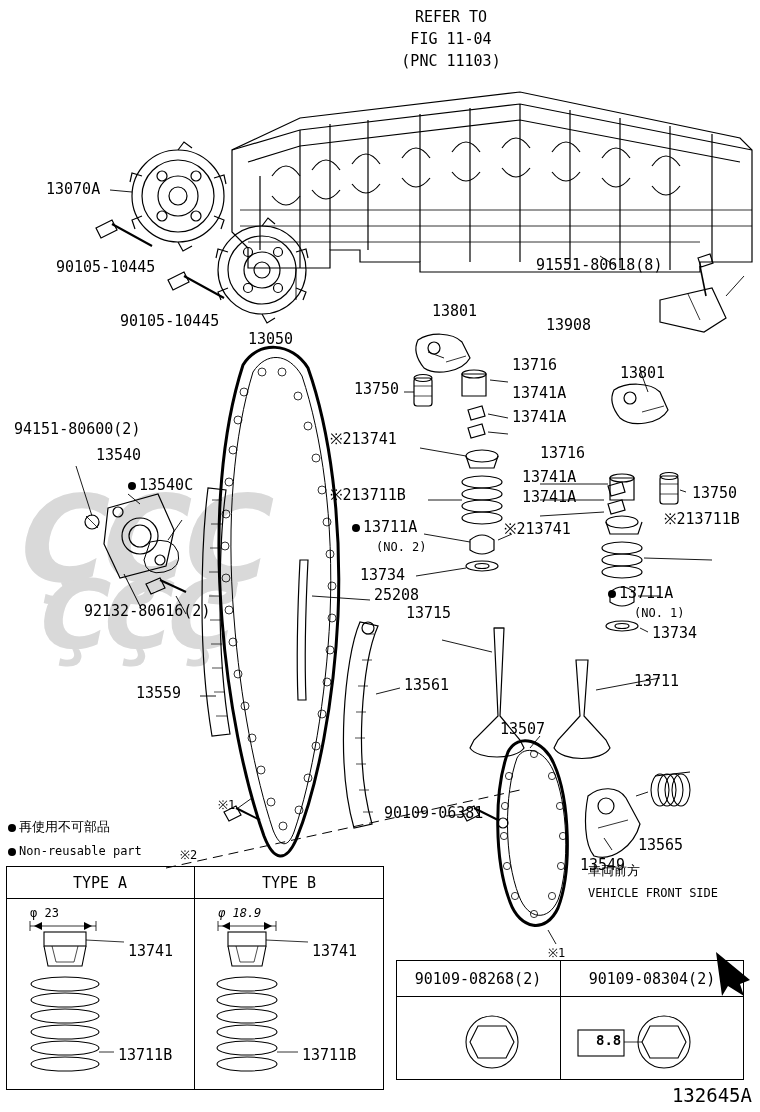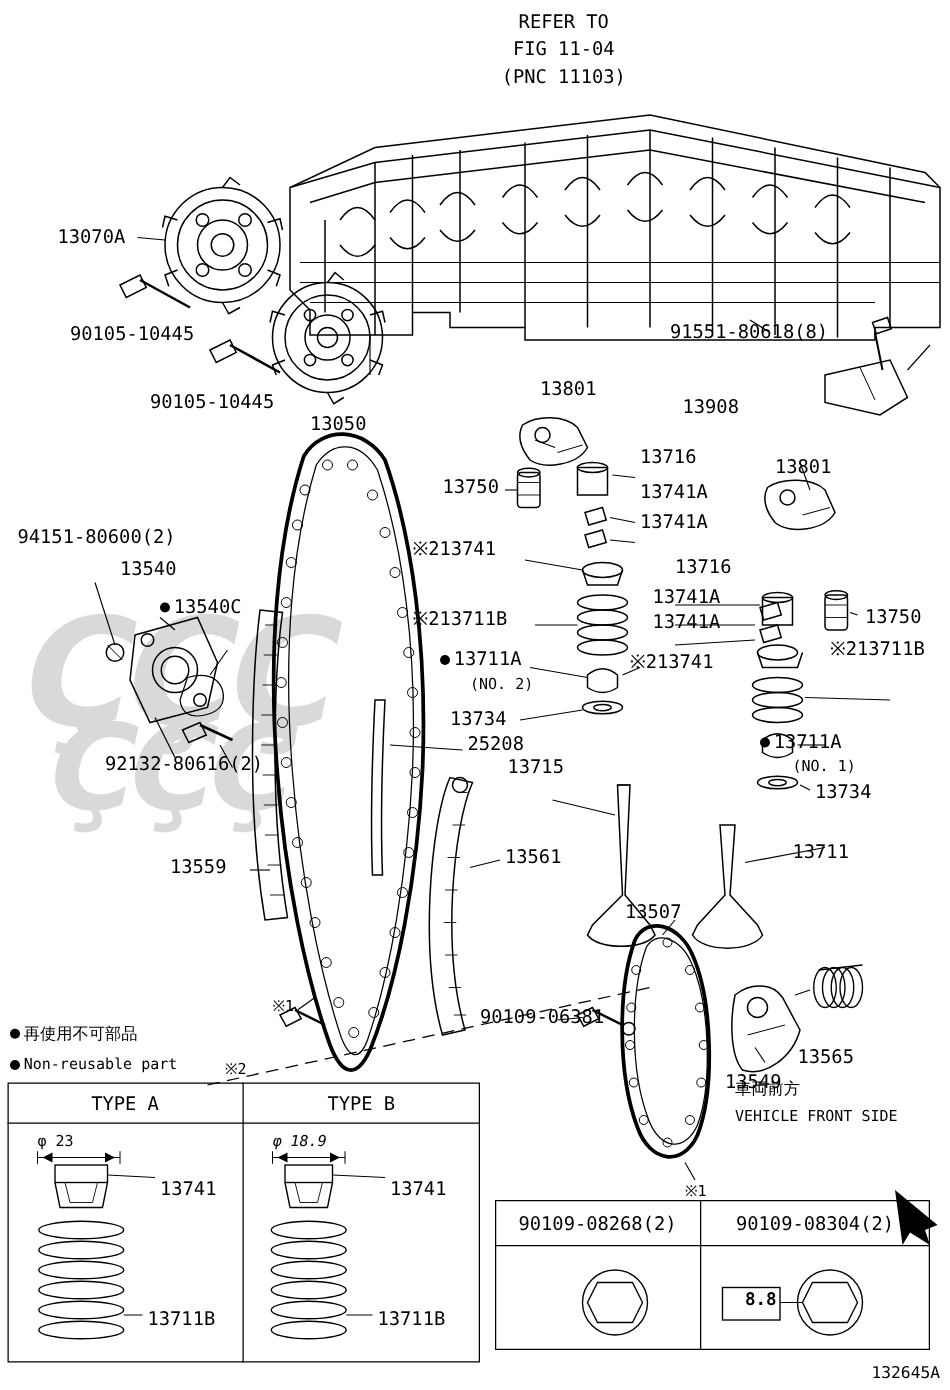--- a/index.html
+++ b/index.html
@@ -12,21 +12,21 @@
   .ctr{text-align:center;}
   svg{position:absolute;left:0;top:0;}
   .wm{position:absolute;font-family:"DejaVu Sans", sans-serif;font-weight:bold;
       font-size:120px;color:#d9d9d9;letter-spacing:-6px;
       transform:skewX(-12deg);user-select:none;}
   .box{position:absolute;border:1px solid #000;box-sizing:border-box;}
   .vline{position:absolute;background:#000;width:1px;}
   .hline{position:absolute;background:#000;height:1px;}
   .bullet{display:inline-block;width:8px;height:8px;border-radius:50%;
           background:#000;vertical-align:middle;margin-right:3px;}
-  .code{position:absolute;right:8px;bottom:6px;font-size:13px;margin-top:12px;}
+  .code{position:absolute;right:8px;bottom:6px;font-size:19px;margin-top:12px;}
 </style>
 </head>
 <body>
 
 <div id="sheet">
 
   <div class="wm" style="left:20px;top:470px;">ÇÇÇ</div>
   <div class="wm" style="left:40px;top:560px;font-size:95px;">ÇÇÇ</div>
 
   <svg width="760" height="1112" viewBox="0 0 760 1112">

